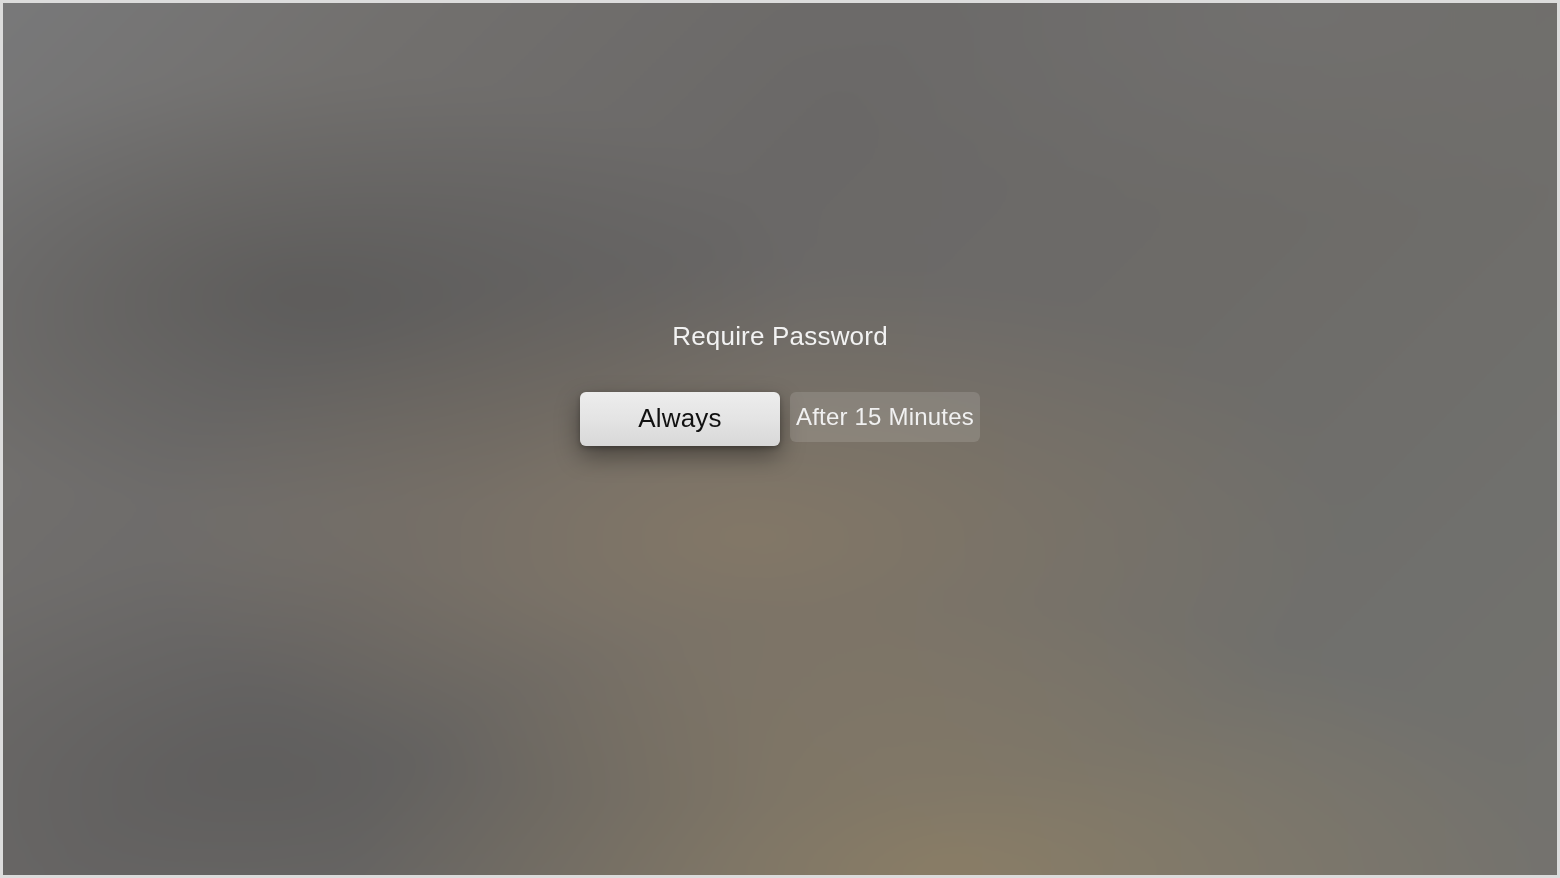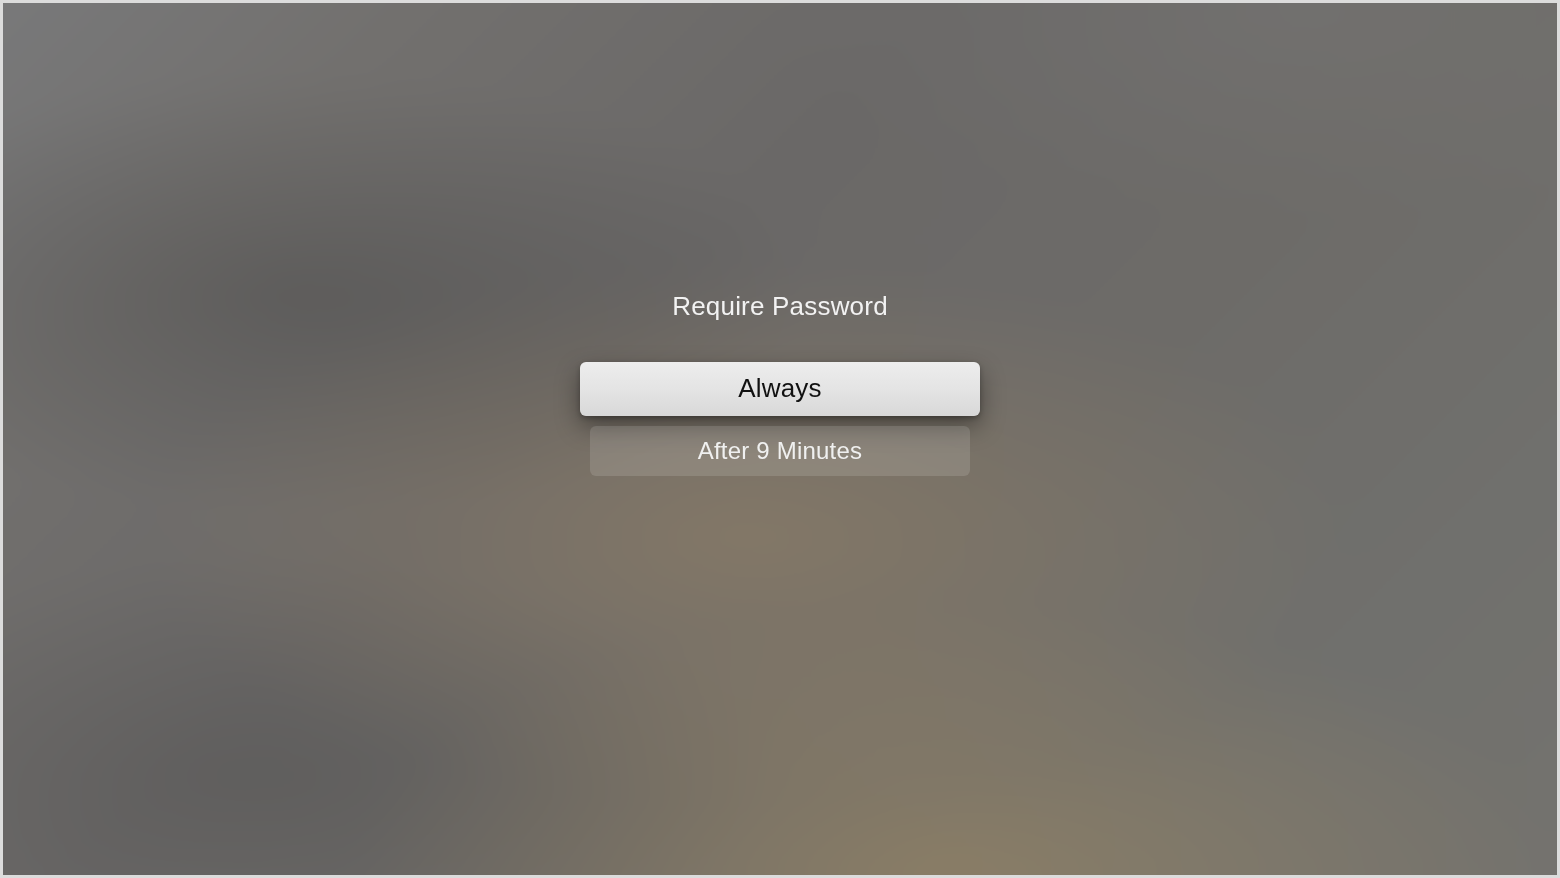--- a/index.html
+++ b/index.html
@@ -62,21 +62,21 @@
       color: #f2f2f2;
       font-size: 26px;
       font-weight: 400;
       margin-bottom: 40px;
       letter-spacing: 0.2px;
     }
     
     .options-list {
       width: 100%;
       display: flex;
-      flex-direction: column;
+      flex-direction: row;
       gap: 10px;
     }
     
     .option-button {
       width: 380px;
       height: 50px;
       border-radius: 6px;
       border: none;
       font-size: 24px;
       font-weight: 400;
@@ -110,17 +110,17 @@
 <div class="outer-border"></div>
 
 <div class="dialog-container">
   <div class="dialog">
     <div class="dialog-title">Require Password</div>
     <div class="options-list">
       <button class="option-button focused">
         <span>Always</span>
       </button>
       <button class="option-button unfocused">
-        <span>After 9 Minutes</span>
+        <span>After 15 Minutes</span>
       </button>
     </div>
   </div>
 </div>
 
 </body></html>

